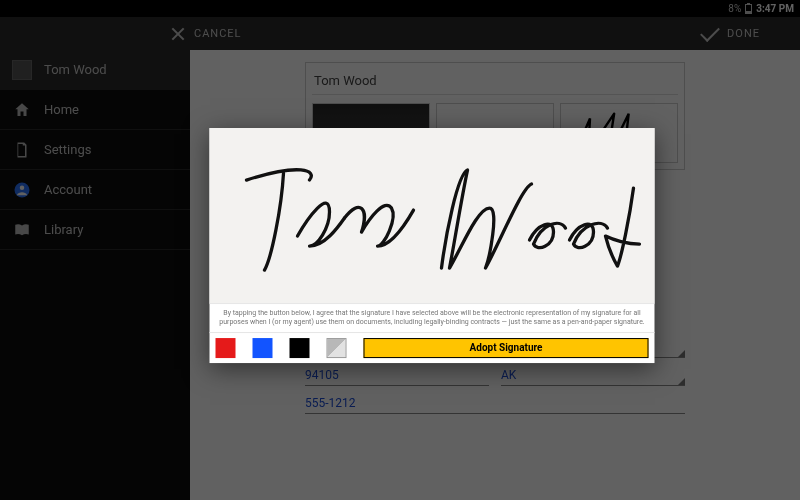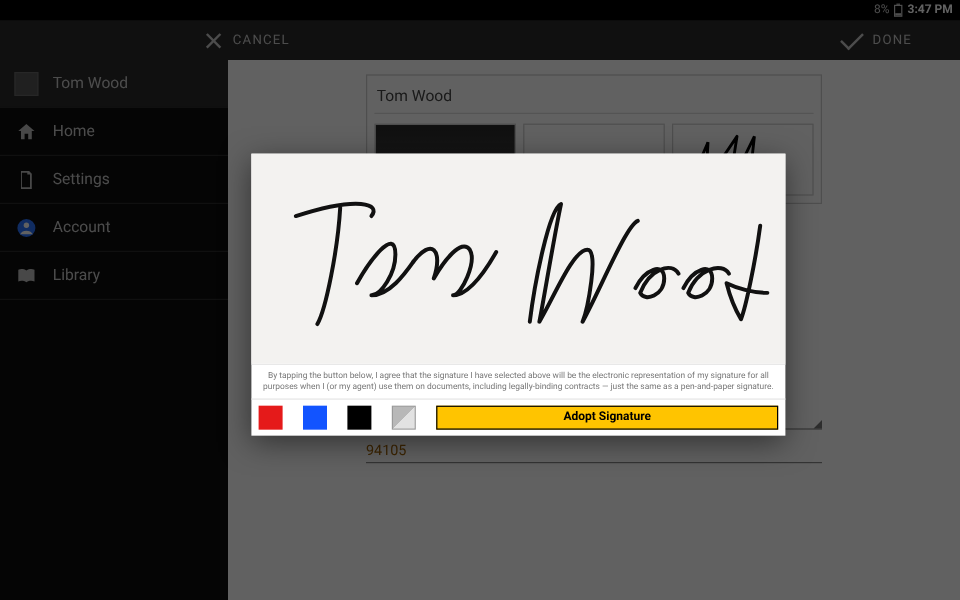--- a/index.html
+++ b/index.html
@@ -58,21 +58,21 @@
   .form-outer { width: 380px; margin: 12px auto 0 auto; border: 1px solid #ccc; padding: 6px; }
   .form-name { font-size: 13px; color: #444; padding: 4px 2px 6px 2px; border-bottom: 1px solid #ddd; }
   .thumbs { display: flex; gap: 6px; margin-top: 8px; }
   .thumb { flex: 1; height: 60px; border: 1px solid #ccc; background: #fff; position: relative; }
   .thumb.photo { background: linear-gradient(#2a2a2a, #4a4a4a); }
   .spacer { height: 160px; }
   .fields { width: 380px; margin: 0 auto; }
   .frow { display: flex; gap: 12px; }
   .field {
     flex: 1; height: 28px; border-bottom: 1px solid #888; font-size: 12px;
-    color: #a16207; display: flex; align-items: flex-end; padding-bottom: 3px;
+    color: #1d4ed8; display: flex; align-items: flex-end; padding-bottom: 3px;
     position: relative;
   }
   .field .spinner-hint {
     position: absolute; right: 0; bottom: 0; width: 0; height: 0;
     border-right: 7px solid #777; border-top: 7px solid transparent;
   }
 
   
   .dim {
     position: absolute; inset: 0; background: rgba(0,0,0,0.62);
@@ -193,20 +193,29 @@
           <span class="spinner-hint"></span>
         </div>
       <div class="field">
           <span>United States</span>
           <span class="spinner-hint"></span>
         </div>
     </div>
     <div class="frow">
       <div class="field">
           <span>94105</span>
+        </div>
+      <div class="field">
+          <span>AK</span>
+          <span class="spinner-hint"></span>
+        </div>
+    </div>
+    <div class="frow">
+      <div class="field">
+          <span>555-1212</span>
         </div>
     </div>
   </div>
 </div>
 
 <div class="dim"></div>
 <div class="modal">
   <div class="sig-canvas">
     <svg viewBox="0 0 445 175">
       <g stroke="#111" stroke-width="3.3" fill="none" stroke-linecap="round" stroke-linejoin="round">

